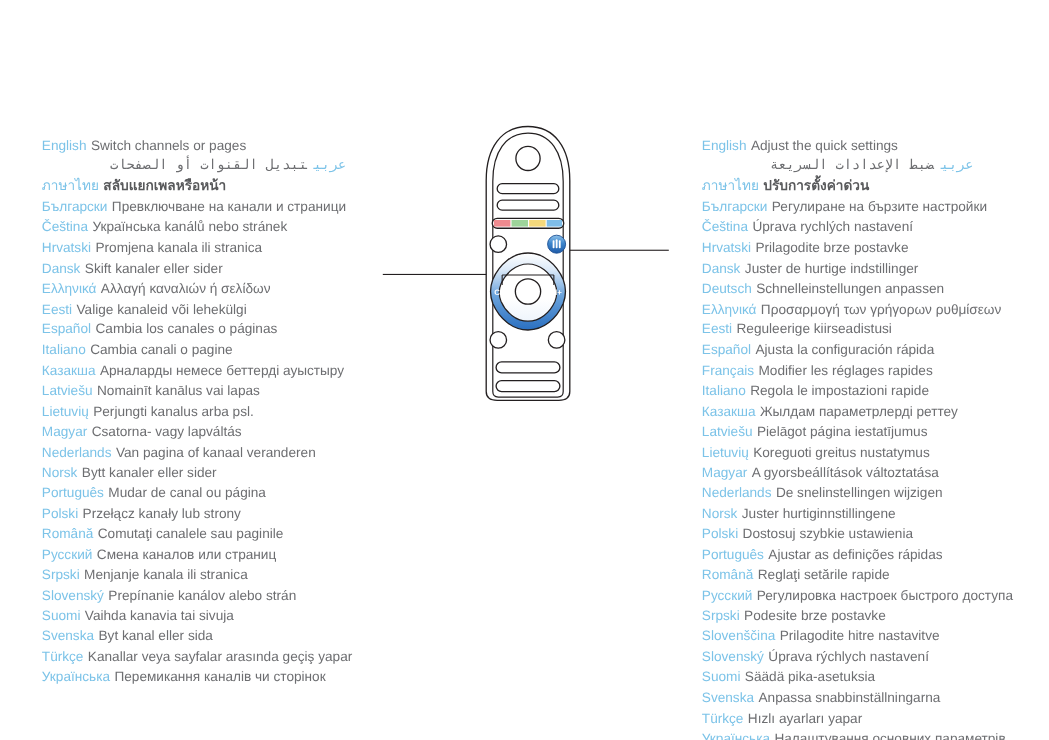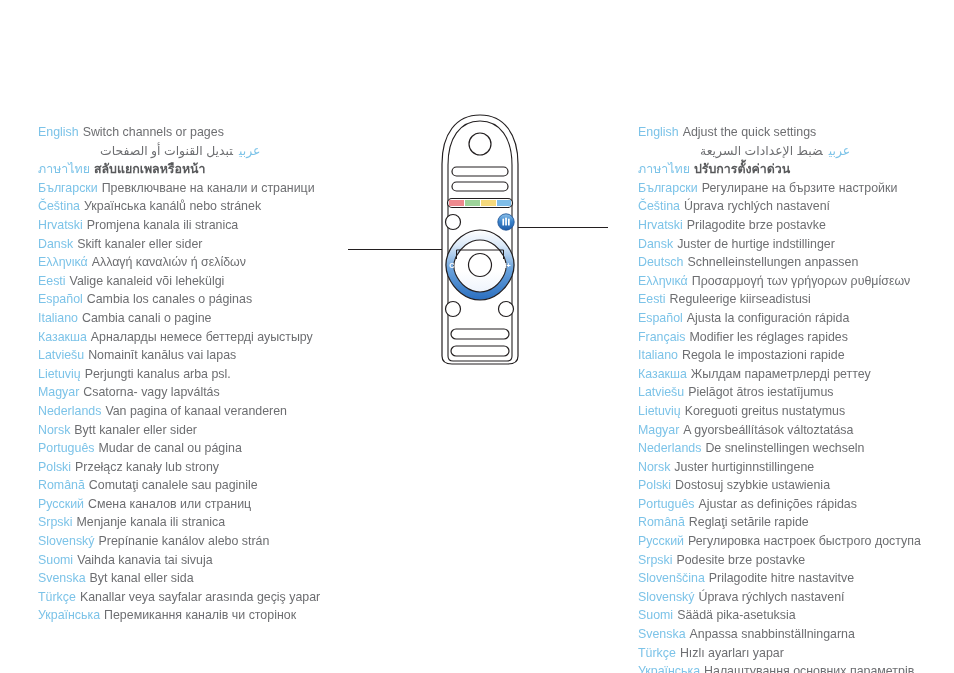--- a/index.html
+++ b/index.html
@@ -44,20 +44,21 @@
   }
   .lang-row .desc {
     color: #6d6e71;
   }
 
   
   .lang-row.rtl {
     direction: rtl;
     text-align: left;
     padding-left: 62px;
+    font-family: Liberation Mono, monospace;
   }
   .lang-row.rtl .lang {
     margin-right: 0;
     margin-left: 6px;
   }
 
   
   .lang-row.thai .desc {
     font-weight: bold;
     color: #58595b;
@@ -141,24 +142,24 @@
       <div class="lang-row"><span class="lang">Čeština</span><span class="desc">Úprava rychlých nastavení</span></div>
       <div class="lang-row"><span class="lang">Hrvatski</span><span class="desc">Prilagodite brze postavke</span></div>
       <div class="lang-row"><span class="lang">Dansk</span><span class="desc">Juster de hurtige indstillinger</span></div>
       <div class="lang-row"><span class="lang">Deutsch</span><span class="desc">Schnelleinstellungen anpassen</span></div>
       <div class="lang-row"><span class="lang">Ελληνικά</span><span class="desc">Προσαρμογή των γρήγορων ρυθμίσεων</span></div>
       <div class="lang-row"><span class="lang">Eesti</span><span class="desc">Reguleerige kiirseadistusi</span></div>
       <div class="lang-row"><span class="lang">Español</span><span class="desc">Ajusta la configuración rápida</span></div>
       <div class="lang-row"><span class="lang">Français</span><span class="desc">Modifier les réglages rapides</span></div>
       <div class="lang-row"><span class="lang">Italiano</span><span class="desc">Regola le impostazioni rapide</span></div>
       <div class="lang-row"><span class="lang">Казакша</span><span class="desc">Жылдам параметрлерді реттеу</span></div>
-      <div class="lang-row"><span class="lang">Latviešu</span><span class="desc">Pielāgot ātros iestatījumus</span></div>
+      <div class="lang-row"><span class="lang">Latviešu</span><span class="desc">Pielāgot página iestatījumus</span></div>
       <div class="lang-row"><span class="lang">Lietuvių</span><span class="desc">Koreguoti greitus nustatymus</span></div>
       <div class="lang-row"><span class="lang">Magyar</span><span class="desc">A gyorsbeállítások változtatása</span></div>
-      <div class="lang-row"><span class="lang">Nederlands</span><span class="desc">De snelinstellingen wechseln</span></div>
+      <div class="lang-row"><span class="lang">Nederlands</span><span class="desc">De snelinstellingen wijzigen</span></div>
       <div class="lang-row"><span class="lang">Norsk</span><span class="desc">Juster hurtiginnstillingene</span></div>
       <div class="lang-row"><span class="lang">Polski</span><span class="desc">Dostosuj szybkie ustawienia</span></div>
       <div class="lang-row"><span class="lang">Português</span><span class="desc">Ajustar as definições rápidas</span></div>
       <div class="lang-row"><span class="lang">Română</span><span class="desc">Reglaţi setările rapide</span></div>
       <div class="lang-row"><span class="lang">Русский</span><span class="desc">Регулировка настроек быстрого доступа</span></div>
       <div class="lang-row"><span class="lang">Srpski</span><span class="desc">Podesite brze postavke</span></div>
       <div class="lang-row"><span class="lang">Slovenščina</span><span class="desc">Prilagodite hitre nastavitve</span></div>
       <div class="lang-row"><span class="lang">Slovenský</span><span class="desc">Úprava rýchlych nastavení</span></div>
       <div class="lang-row"><span class="lang">Suomi</span><span class="desc">Säädä pika-asetuksia</span></div>
       <div class="lang-row"><span class="lang">Svenska</span><span class="desc">Anpassa snabbinställningarna</span></div>

